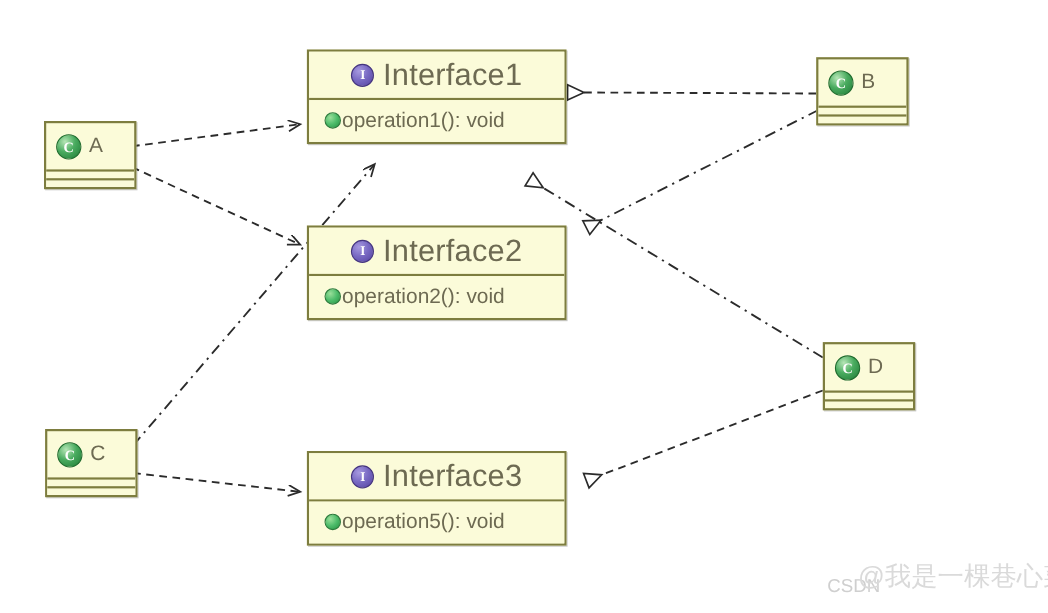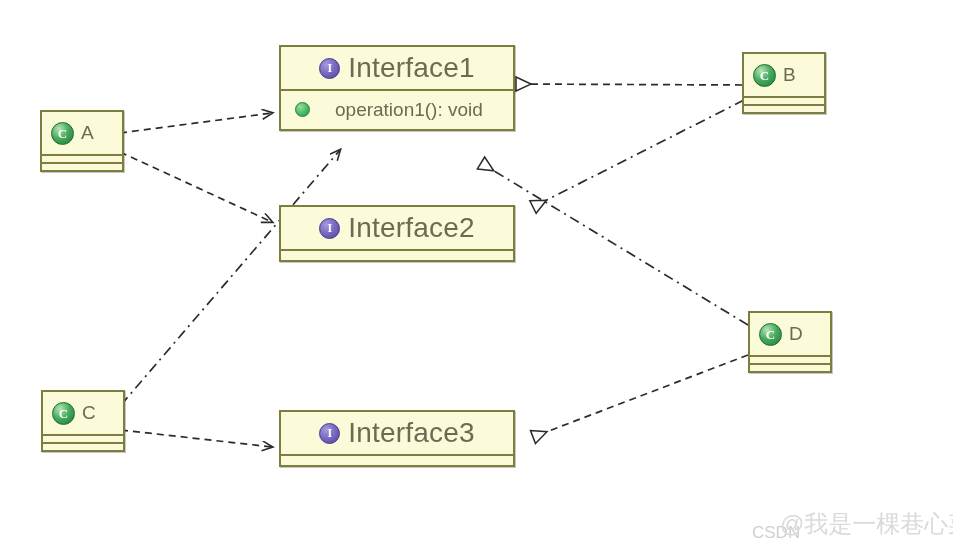--- a/index.html
+++ b/index.html
@@ -47,21 +47,21 @@
     letter-spacing: 0.2px;
     white-space: nowrap;
   }
   .iface-ops {
     padding: 4px 0 5px 0;
     background: #fbfbd9;
   }
   .op-row {
     display: flex;
     align-items: center;
-    gap: 25px;
+    gap: 1px;
     padding: 2px 0 2px 14px;
     height: 29px;
     box-sizing: border-box;
   }
   .op-text {
     font-size: 19px;
     color: #6d6a52;
     white-space: nowrap;
   }
 
@@ -226,31 +226,39 @@
   </div>
 
   <div class="iface" id="iface2" style="left:279px; top:205px; width:236px;">
     <div class="iface-title">
       <span class="icon-interface">
         <span>I</span>
       </span>
       <span class="iface-title-text">Interface2</span>
     </div>
     <div class="iface-ops">
+      <div class="op-row">
+        <span class="icon-operation"></span>
+        <span class="op-text">operation2(): void</span>
+      </div>
     </div>
   </div>
 
   <div class="iface" id="iface3" style="left:279px; top:410px; width:236px;">
     <div class="iface-title">
       <span class="icon-interface">
         <span>I</span>
       </span>
       <span class="iface-title-text">Interface3</span>
     </div>
     <div class="iface-ops">
+      <div class="op-row">
+        <span class="icon-operation"></span>
+        <span class="op-text">operation5(): void</span>
+      </div>
     </div>
   </div>
 
   <div class="cls" style="left:40px; top:110px;">
     <div class="cls-head">
       <span class="icon-class">
         <span>C</span>
       </span>
       <span class="cls-name">A</span>
     </div>

